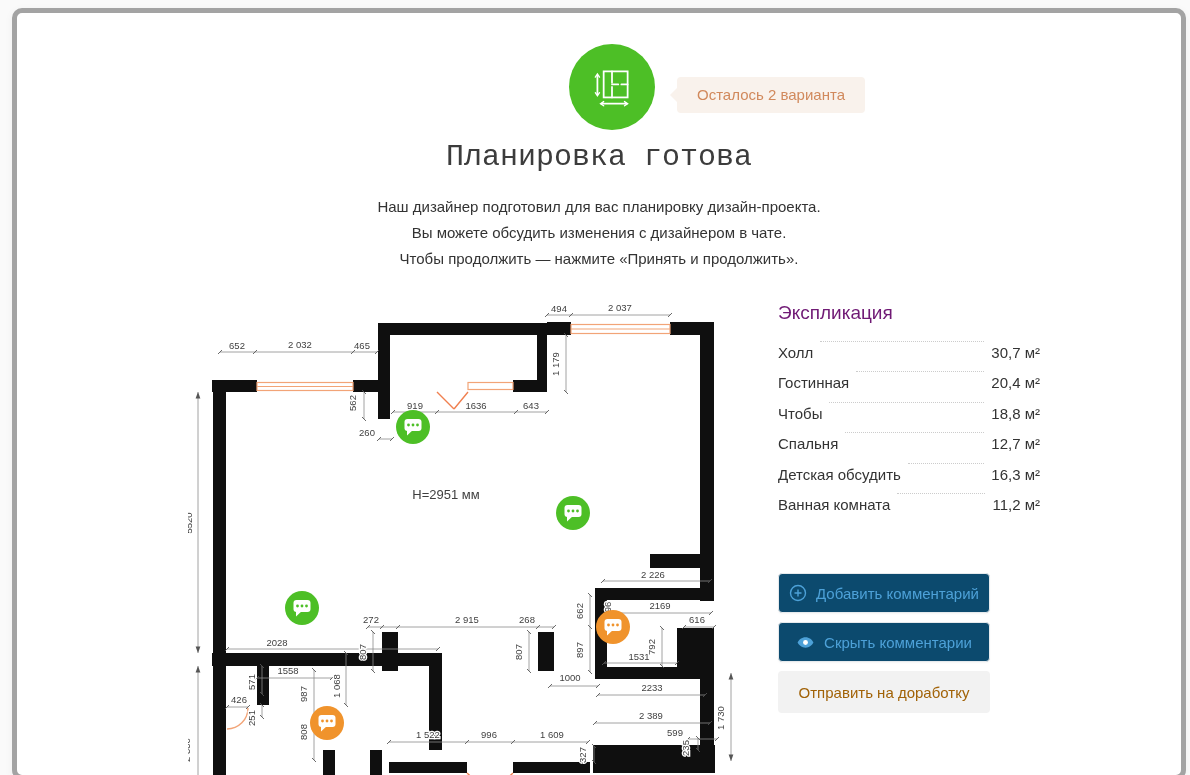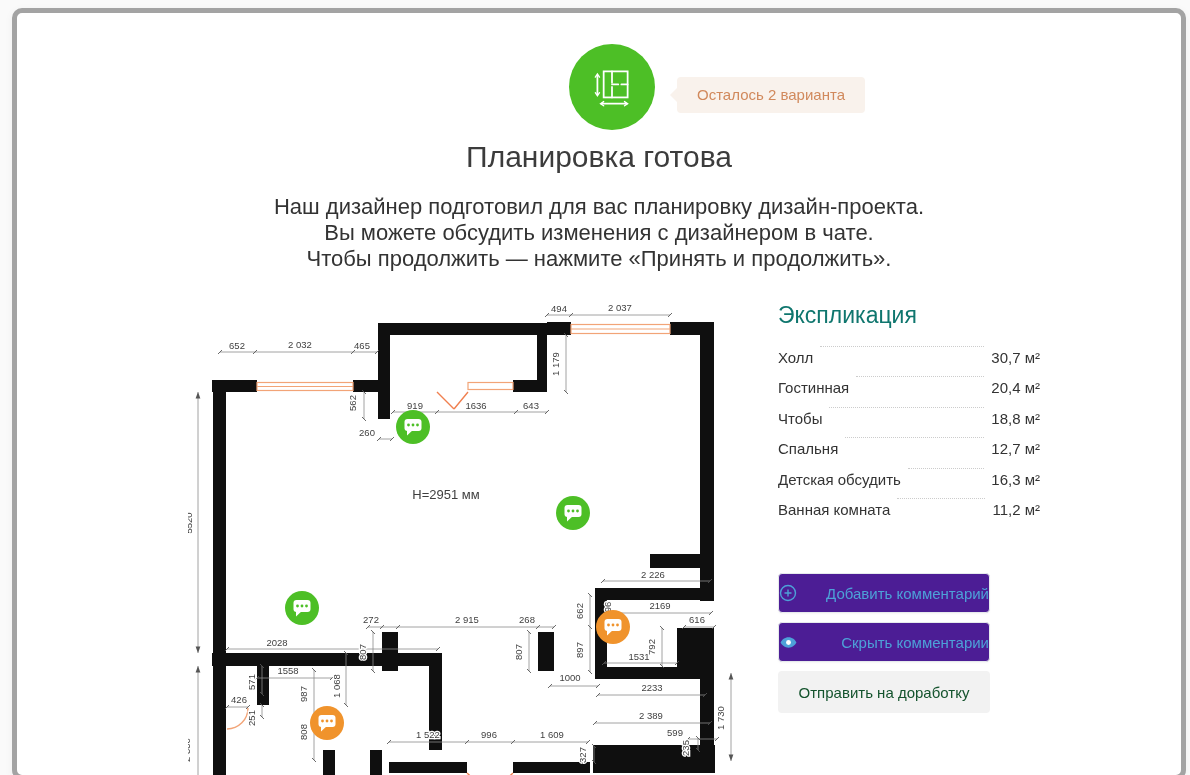--- a/index.html
+++ b/index.html
@@ -21,45 +21,45 @@
     background:#f9f2ec;border-radius:4px;color:#d1895c;font-size:15px;
     padding:0 20px;white-space:nowrap;
   }
   .badge-arrow{
     position:absolute;left:-7px;top:11px;width:0;height:0;
     border-top:7px solid transparent;border-bottom:7px solid transparent;
     border-right:7px solid #f9f2ec;
   }
   .page-title{
     position:absolute;top:127px;left:0;width:100%;text-align:center;
-    font-size:30px;font-weight:400;color:#3c3c3c;margin:0;
+    font-size:30px;font-weight:400;color:#3c3c3c;margin:0;font-family:Liberation Mono, monospace;
   }
   .subtitle{
     position:absolute;top:181px;left:0;width:100%;text-align:center;
-    font-size:22px;line-height:26px;color:#333;
+    font-size:15px;line-height:26px;color:#333;
   }
   .plan{position:absolute;left:171px;top:277px;width:580px;height:485px;}
   .plan svg text{
     font-family:"Liberation Sans",sans-serif;font-size:9.5px;fill:#3f3f3f;
     stroke:#fff;stroke-width:2.5px;paint-order:stroke;
   }
   .plan svg text.hlabel{font-size:13px;stroke-width:3px;}
   .panel{position:absolute;left:761px;top:289px;width:262px;}
-  .panel-title{font-size:23px;color:#0f766e;font-weight:400;margin:0 0 20px 0;}
+  .panel-title{font-size:19px;color:#701a75;font-weight:400;margin:0 0 20px 0;}
   .exp-row{display:flex;align-items:flex-start;height:30.4px;font-size:15px;color:#333;}
   .exp-leader{flex:1;border-bottom:1px dotted #ccc;margin:0 7px;transform:translateY(-3px);}
   .exp-label,.exp-value{white-space:nowrap;}
   .buttons{position:absolute;left:761px;top:560px;width:212px;}
   .btn{
     height:40px;border-radius:4px;display:flex;align-items:center;justify-content:center;
     font-size:15px;margin-bottom:9px;cursor:pointer;box-sizing:border-box;
   }
-  .btn-light{background:#4c1d95;border:1px solid #e6eaed;color:#4da1d8;box-shadow:0 1px 2px rgba(0,0,0,.04);justify-content:space-between;}
+  .btn-light{background:#0c4a6e;border:1px solid #e6eaed;color:#4da1d8;box-shadow:0 1px 2px rgba(0,0,0,.04);}
   .btn-light .bicon{margin-right:9px;display:flex;}
-  .btn-gray{background:#f2f2f2;color:#14532d;border:none;margin-top:7px;height:42px;}
+  .btn-gray{background:#f2f2f2;color:#a16207;border:none;margin-top:7px;height:42px;}
 </style>
 </head>
 <body>
 
 <div class="card">
 
   <div class="header-icon">
     <svg width="50" height="50" viewBox="0 0 48 48" fill="none" stroke="#fff" stroke-width="1.7" stroke-linecap="round">
       <rect x="16" y="9" width="23" height="25"></rect>
       <path d="M24 9 V20 M24 24 V34"></path>

